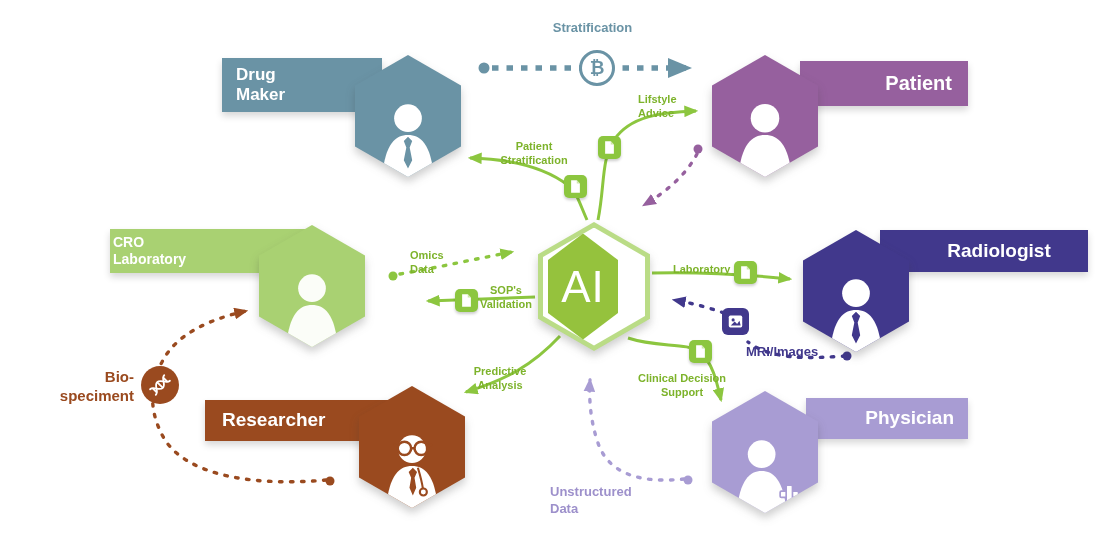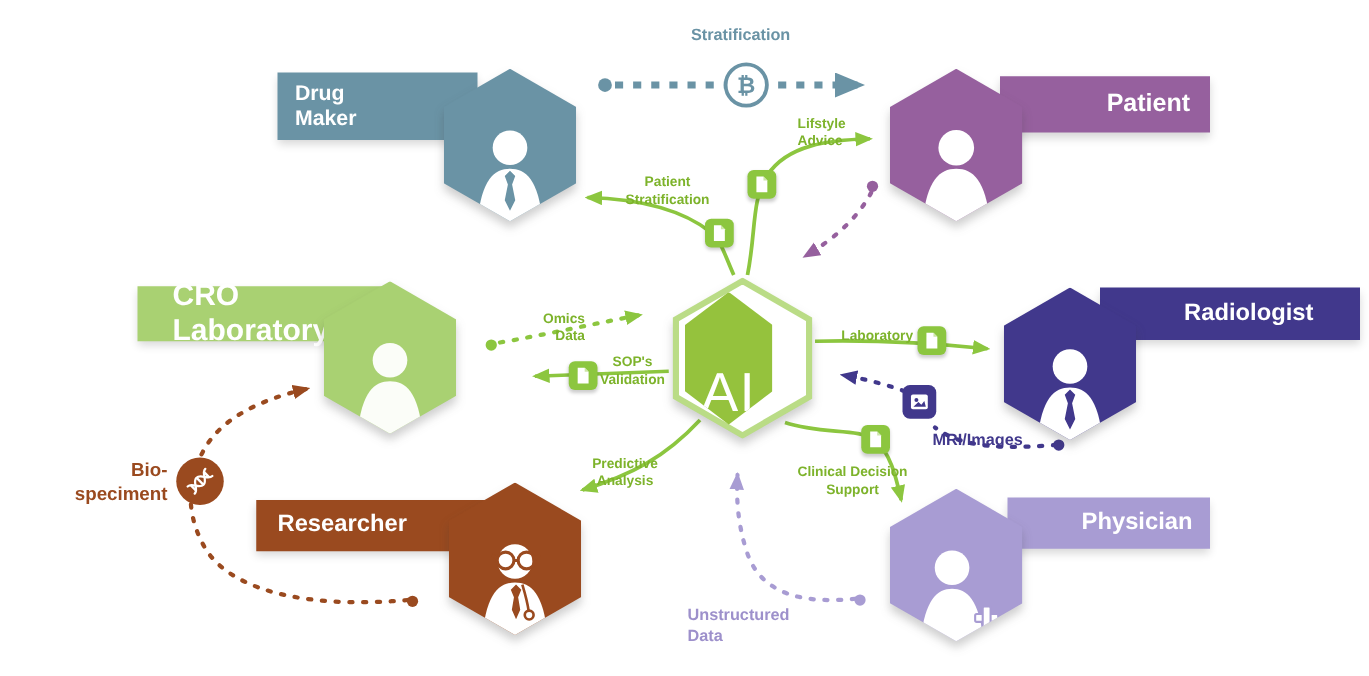--- a/index.html
+++ b/index.html
@@ -20,21 +20,21 @@
   .st-indigo{stroke:var(--indigo)} .st-lavender{stroke:var(--lavender)} .st-brown{stroke:var(--brown)}
   .fl-teal{fill:var(--teal)} .fl-green{fill:var(--green)} .fl-purple{fill:var(--purple)}
   .fl-indigo{fill:var(--indigo)} .fl-lavender{fill:var(--lavender)} .fl-brown{fill:var(--brown)}
 
   
   .plate{position:absolute;z-index:2;display:flex;align-items:center;color:#fff;font-weight:bold;
          line-height:1.18;box-shadow:0 4px 7px rgba(0,0,0,.16)}
   .plate span{white-space:pre-line}
   .plate-drugmaker{left:222px;top:58px;width:160px;height:54px;background:var(--teal);font-size:17px;padding-left:14px}
   .plate-patient{left:800px;top:61px;width:168px;height:45px;background:var(--purple);font-size:20px;justify-content:flex-end;padding-right:16px}
-  .plate-cro{left:110px;top:229px;width:200px;height:44px;background:var(--light-green);font-size:24px;padding-left:28px}
+  .plate-cro{left:110px;top:229px;width:200px;height:44px;background:var(--light-green);font-size:14px;padding-left:3px}
   .plate-radiologist{left:880px;top:230px;width:208px;height:42px;background:var(--indigo);font-size:19px;justify-content:center;padding-left:30px}
   .plate-researcher{left:205px;top:400px;width:185px;height:41px;background:var(--brown);font-size:19px;padding-left:17px}
   .plate-physician{left:806px;top:398px;width:162px;height:41px;background:var(--lavender);font-size:19px;justify-content:flex-end;padding-right:14px}
 
   
   .hex{clip-path:polygon(50% 0,100% 25%,100% 75%,50% 100%,0 75%,0 25%)}
   .hex-wrap{position:absolute;z-index:3;filter:drop-shadow(0 5px 4px rgba(60,60,60,.25))}
   .actor-hex{position:relative;width:106px;height:122px}
   .hex-drugmaker{left:355px;top:55px}  .bg-teal{background:var(--teal)}
   .hex-patient{left:712px;top:55px}    .bg-purple{background:var(--purple)}
@@ -42,32 +42,32 @@
   .hex-radiologist{left:803px;top:230px}.bg-indigo{background:var(--indigo)}
   .hex-researcher{left:359px;top:386px} .bg-brown{background:var(--brown)}
   .hex-physician{left:712px;top:391px}  .bg-lavender{background:var(--lavender)}
   .person{position:absolute;left:50%;bottom:-1px;transform:translateX(-50%);width:84px;height:86px}
 
   
   .ai-wrap{left:538px;top:222px}
   .ai-outer{position:relative;width:112px;height:129px;background:var(--ai-ring)}
   .ai-mid{position:absolute;left:5px;top:5.5px;width:102px;height:118px;background:#fff}
   .ai-inner{position:absolute;left:10px;top:11.5px;width:70px;height:106px;background:var(--ai-green);
-            display:flex;align-items:flex-end;justify-content:center}
+            display:flex;align-items:center;justify-content:center}
   .ai-text{color:#fff;font-size:44px;letter-spacing:1px}
 
   
   .elabel{position:absolute;z-index:4;font-size:11px;font-weight:bold;line-height:1.28;white-space:pre-line}
   .elabel.lg{font-size:13px}
   .green-text{color:var(--green-text)} .teal-text{color:var(--teal)} .indigo-text{color:var(--indigo)}
   .lavender-text{color:var(--lavender-text)} .brown-text{color:var(--brown)}
   .lab-crypto{left:510px;top:20px;width:165px;text-align:center}
   .lab-lifestyle{left:638px;top:92px;width:72px}
   .lab-stratification{left:488px;top:139px;width:92px;text-align:center}
-  .lab-omics{left:410px;top:248px;width:58px;text-align:right}
+  .lab-omics{left:410px;top:248px;width:58px;text-align:left}
   .lab-sops{left:474px;top:283px;width:64px;text-align:center}
   .lab-diagnostics{left:673px;top:262px;width:80px}
   .lab-mri{left:746px;top:344px;width:95px}
   .lab-predictive{left:458px;top:364px;width:84px;text-align:center}
   .lab-clinical{left:630px;top:371px;width:104px;text-align:center}
   .lab-unstructured{left:550px;top:484px;width:110px}
   .lab-bio{left:28px;top:367px;width:106px;text-align:right;font-size:15px}
 
   
   .doc-icon{position:absolute;z-index:4;width:23px;height:23px;border-radius:5px;background:var(--green);

